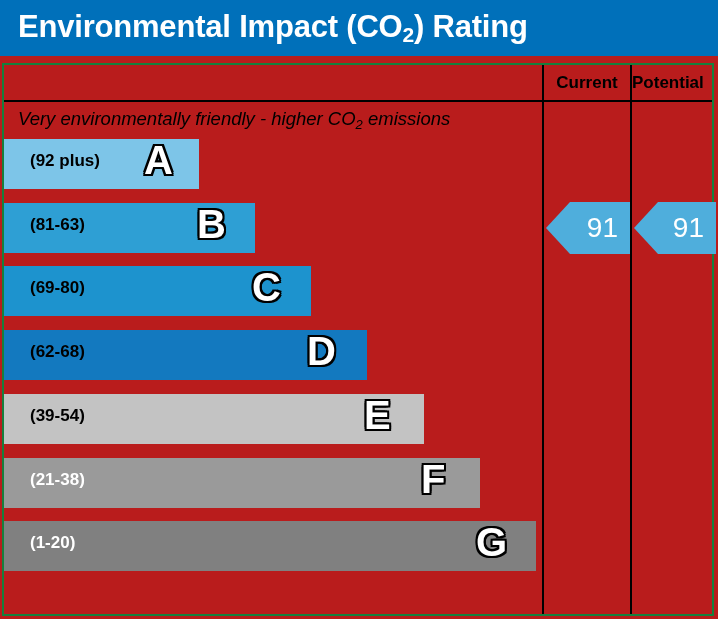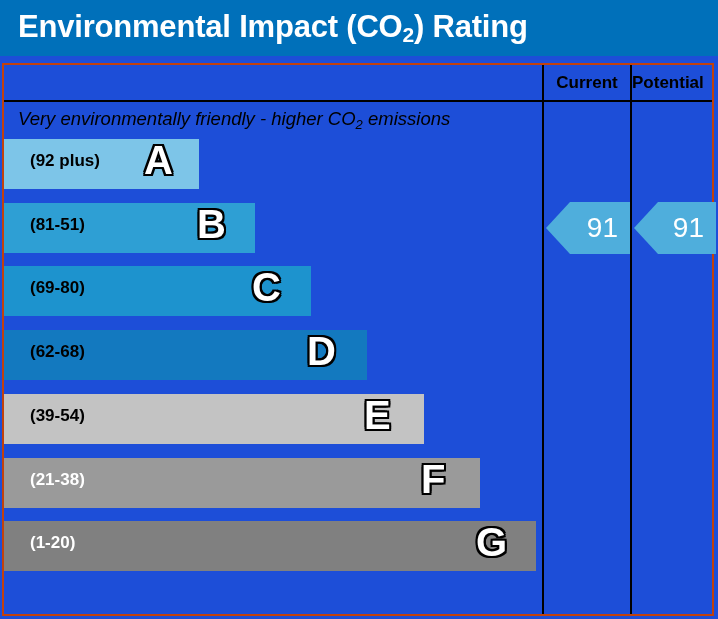--- a/index.html
+++ b/index.html
@@ -11,21 +11,21 @@
     width: 718px;
     height: 619px;
     font-family: "Liberation Sans", sans-serif;
     overflow: hidden;
   }
 
   #page {
     position: relative;
     width: 718px;
     height: 619px;
-    background: #1d4ed8;
+    background: #b91c1c;
   }
 
   
   #title-band {
     position: absolute;
     left: 0;
     top: 0;
     width: 718px;
     height: 56px;
     background: #0070BA;
@@ -48,21 +48,21 @@
     top: 5px;
   }
 
   
   #table {
     position: absolute;
     left: 2px;
     top: 63px;
     width: 712px;
     height: 553px;
-    border: 2px solid #c2410c;
+    border: 2px solid #15803d;
     box-sizing: border-box;
   }
 
   
   .vline {
     position: absolute;
     top: 0;
     width: 2px;
     height: 100%;
     background: #000000;
@@ -208,21 +208,21 @@
       </div>
 
       <div id="bars">
           <div class="band" style="top: 0px; width: 538px;">
             <div class="bar" style="width: 195px; background: rgb(125, 197, 232);"></div>
             <div class="bar-range" style="color: rgb(0, 0, 0);">(92 plus)</div>
             <div class="bar-letter" style="left: 140px;">A</div>
           </div>
           <div class="band" style="top: 63.7px; width: 538px;">
             <div class="bar" style="width: 251px; background: rgb(46, 159, 212);"></div>
-            <div class="bar-range" style="color: rgb(0, 0, 0);">(81-51)</div>
+            <div class="bar-range" style="color: rgb(0, 0, 0);">(81-63)</div>
             <div class="bar-letter" style="left: 193px;">B</div>
           </div>
           <div class="band" style="top: 127.4px; width: 538px;">
             <div class="bar" style="width: 307px; background: rgb(29, 147, 206);"></div>
             <div class="bar-range" style="color: rgb(0, 0, 0);">(69-80)</div>
             <div class="bar-letter" style="left: 248px;">C</div>
           </div>
           <div class="band" style="top: 191.1px; width: 538px;">
             <div class="bar" style="width: 363px; background: rgb(19, 121, 191);"></div>
             <div class="bar-range" style="color: rgb(0, 0, 0);">(62-68)</div>

